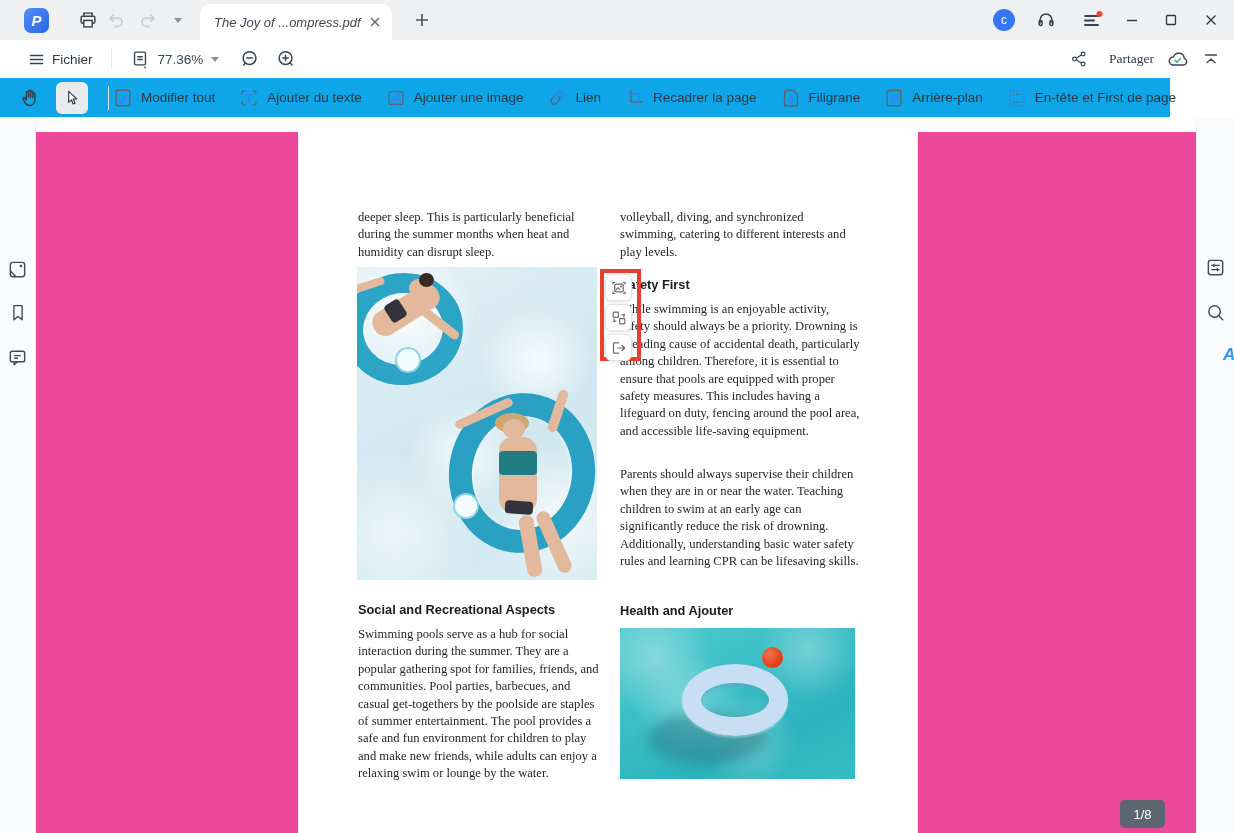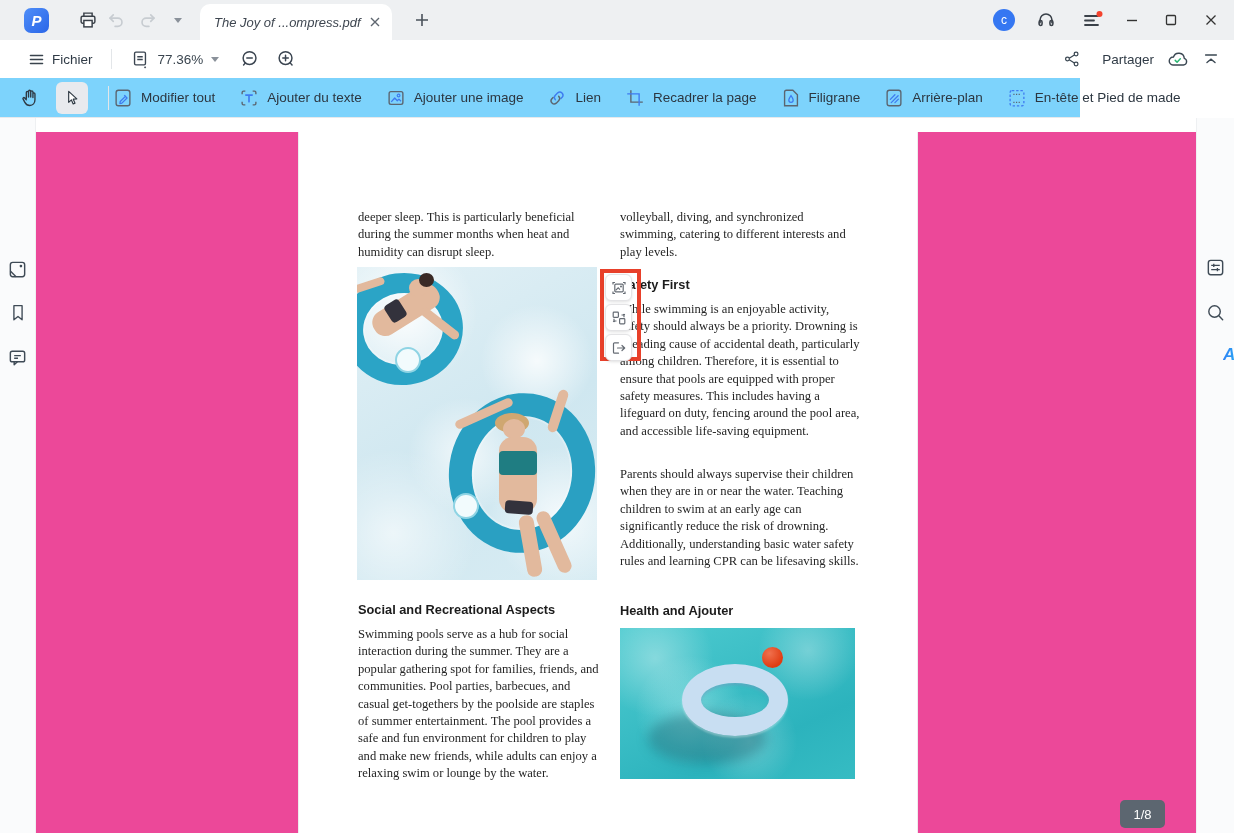--- a/index.html
+++ b/index.html
@@ -25,24 +25,24 @@
   .mb-left { position:absolute; left:28px; top:0; height:38px; display:flex; align-items:center; gap:8px; }
   .file-btn { display:flex; align-items:center; gap:7px; font-size:13.5px; color:#303b46; }
   .v-div { width:1px; height:20px; background:#e3e6e9; margin:0 10px; }
   .zoom-val { font-size:13.5px; color:#3a454f; }
   .caret { width:0; height:0; border-left:4px solid transparent; border-right:4px solid transparent; border-top:5px solid #8a919a; }
   .menus { position:absolute; left:356px; top:0; height:38px; display:flex; align-items:center; gap:29px; }
   .menu-item { font-size:13.5px; color:#3d4a56; position:relative; cursor:default; }
   .menu-item.active { color:#2e75f3; }
   .menu-item.active::after { content:""; position:absolute; left:-6px; right:-6px; bottom:-10px; height:3px; background:#2e75f3; border-radius:2px; }
   .mb-right { position:absolute; right:14px; top:0; height:38px; display:flex; align-items:center; gap:12px; }
-  .share-wrap { display:flex; align-items:center; gap:21px; font-size:13.5px; color:#303b46; }
-
-  
-  .toolbar { position:absolute; left:0; top:78px; width:1080px; height:40px; background:#7dd3fc; border-bottom:1px solid #e7e9ec; }
+  .share-wrap { display:flex; align-items:center; gap:21px; font-size:13.5px; color:#303b46;font-family:Liberation Serif, serif; }
+
+  
+  .toolbar { position:absolute; left:0; top:78px; width:1170px; height:40px; background:#0ea5e9; border-bottom:1px solid #e7e9ec; }
   .tool-left { position:absolute; left:14px; top:0; height:39px; display:flex; align-items:center; gap:10px; }
   .tool-btn { width:32px; height:32px; border-radius:6px; display:flex; align-items:center; justify-content:center; }
   .tool-btn.selected { background:#e8eaee; }
   .tools { position:absolute; left:112px; top:0; height:39px; display:flex; align-items:center; gap:23px; }
   .tool-item { display:flex; align-items:center; gap:7px; font-size:13.5px; color:#2c3640; white-space:nowrap; }
 
   
   .rail { position:absolute; top:118px; height:715px; background:#fafbfc; }
   .rail.left { left:0; width:36px; border-right:1px solid #eef0f2; }
   .rail.right { left:1196px; width:38px; border-left:1px solid #eef0f2; }
@@ -303,21 +303,21 @@
           <rect x="4.5" y="3.5" width="15" height="17" rx="2.5" stroke="#5b6570" stroke-width="1.5"></rect>
           <path d="M8 13.5 13 8.5 M9 17 16.5 9.5 M13 17 16.8 13.2" stroke="#3e7bf0" stroke-width="1.4" stroke-linecap="round"></path>
         </svg>
         <span>Arrière-plan</span>
       </div>
       <div class="tool-item">
         <svg width="22" height="22" viewBox="0 0 24 24" fill="none">
           <rect x="4.5" y="4" width="15" height="16.5" rx="2" stroke="#3e7bf0" stroke-width="1.4" stroke-dasharray="2.6 2"></rect>
           <path d="M8 8h8 M8 16.8h8" stroke="#5b6570" stroke-width="1.3" stroke-dasharray="1.3 1.6"></path>
         </svg>
-        <span>En-tête et Pied de made</span>
+        <span>En-tête et First de page</span>
       </div>
     </div>
   </div>
 
   <div class="rail left">
     <div class="rail-ic" style="top:140px">
       <svg width="21" height="21" viewBox="0 0 22 22" fill="none" stroke="#3f4b56" stroke-width="1.5">
         <rect x="3.5" y="3.5" width="15" height="15" rx="2.5"></rect>
         <circle cx="14.6" cy="7.4" r="1.4" fill="#3f4b56" stroke="none"></circle>
         <path d="M3.5 12.5 9.5 18.5"></path>

